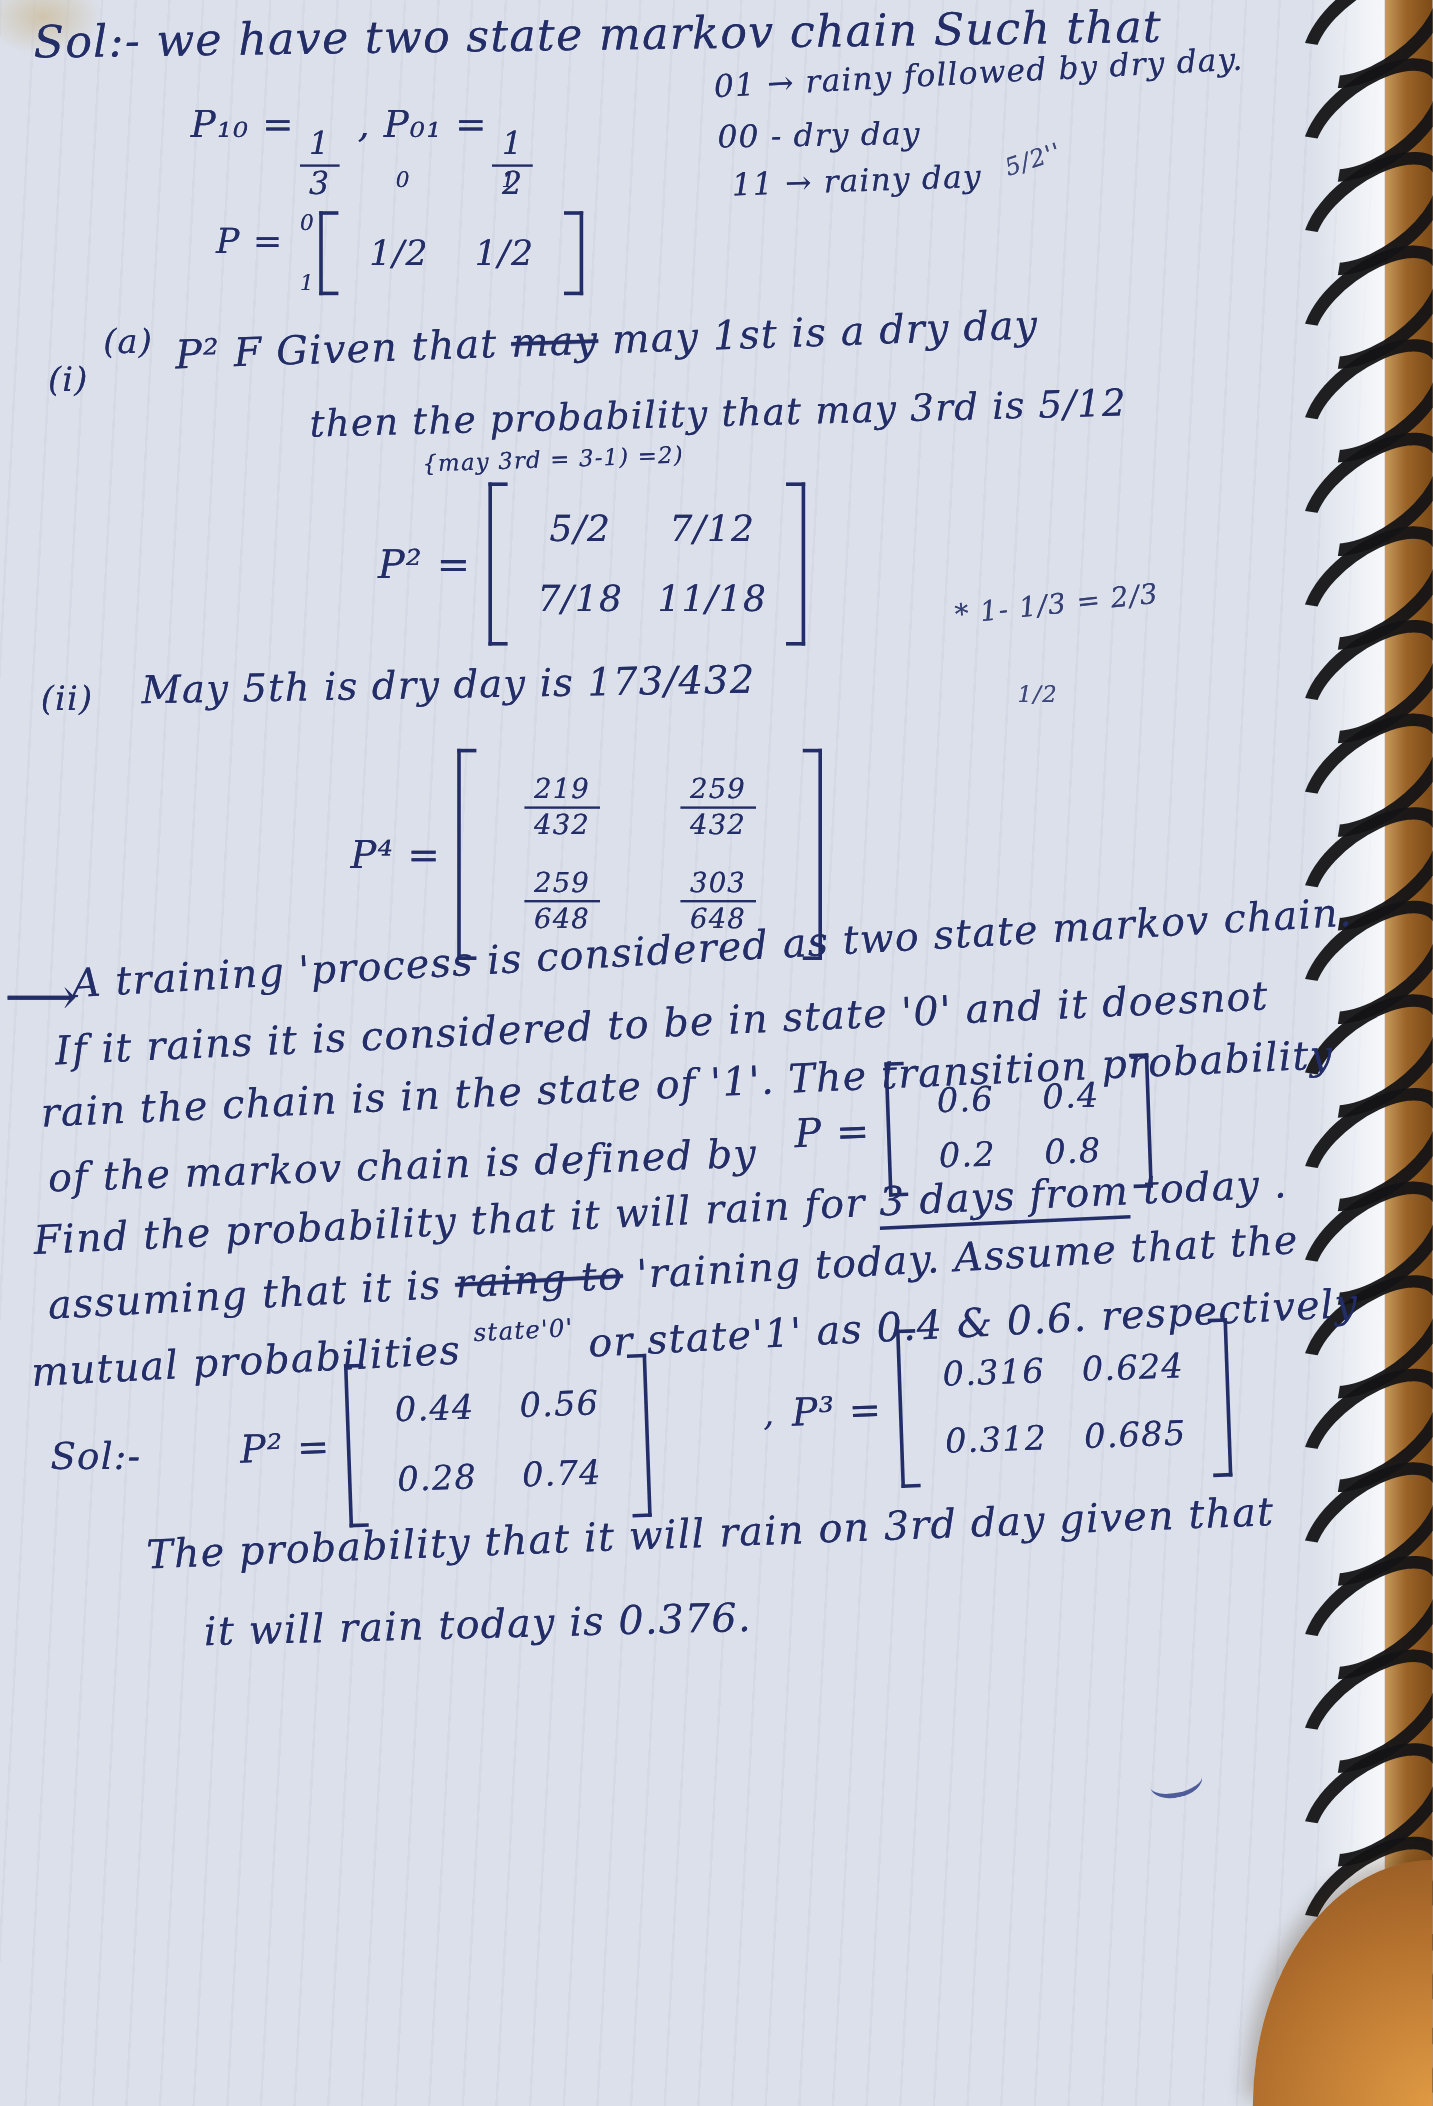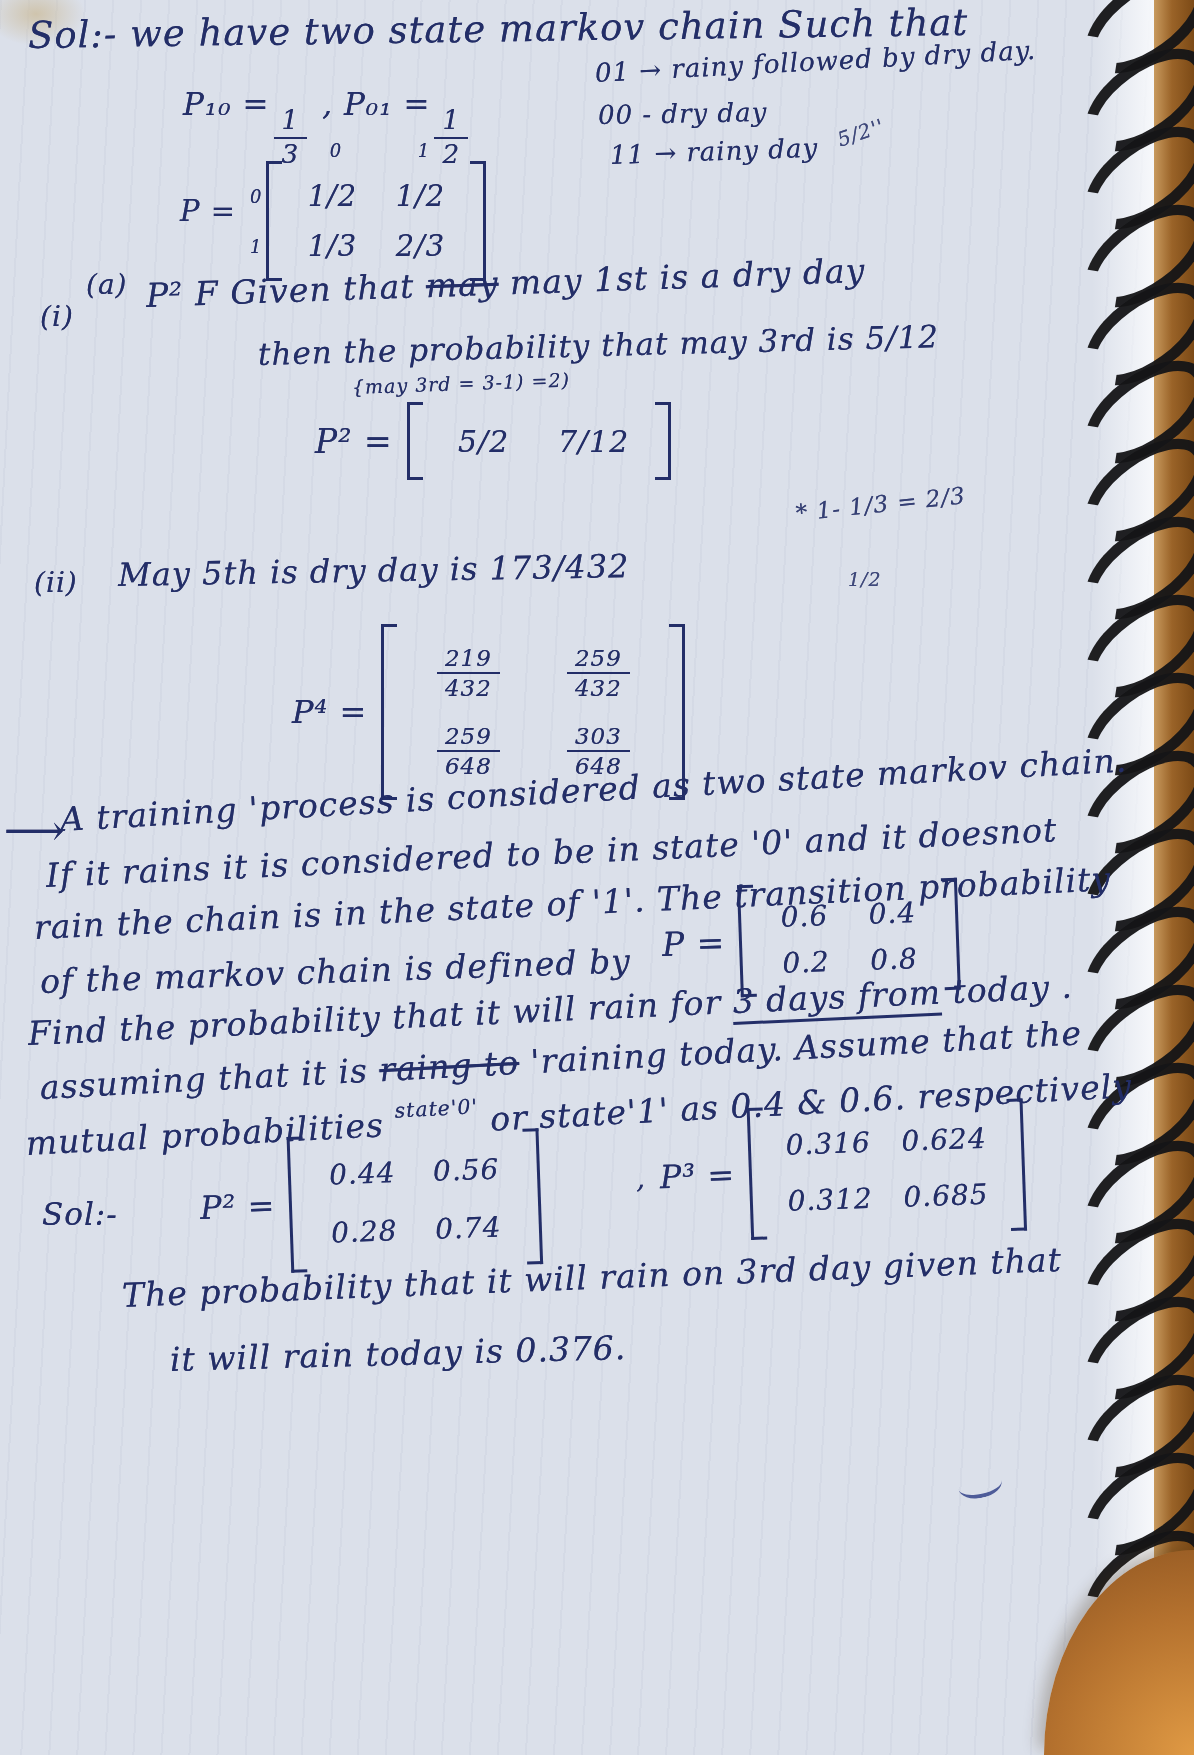--- a/index.html
+++ b/index.html
@@ -88,21 +88,21 @@
   <div class="curl"></div>
   <div class="scrib"></div>
 
   <div class="hw" style="left:28px;top:14px;font-size:37px;transform:rotate(-0.8deg)">Sol:- we have two state markov chain Such that</div>
 
   <div class="hw" style="left:595px;top:58px;font-size:26px;transform:rotate(-3deg)">01 → rainy followed by dry day.</div>
   <div class="hw" style="left:598px;top:100px;font-size:26px;transform:rotate(-1deg)">00 - dry day</div>
   <div class="hw" style="left:610px;top:140px;font-size:26px;transform:rotate(-2deg)">11 → rainy day</div>
   <div class="hw" style="left:838px;top:128px;font-size:20px;transform:rotate(-18deg);opacity:.85">5/2''</div>
 
-  <div class="hw" style="left:183px;top:86px;font-size:31px">
+  <div class="hw" style="left:159px;top:86px;font-size:31px">
     <span>P₁₀ =</span><span class="frac">
         <span class="fnum">1</span>
         <span class="fden">3</span>
       </span><span> , </span><span>P₀₁ =</span><span class="frac">
         <span class="fnum">1</span>
         <span class="fden">2</span>
       </span>
   </div>
 
   <div class="hw mwrap" style="left:180px;top:140px;font-size:29px;--cw:88px;--rh:50px">
@@ -115,24 +115,20 @@
       <span class="mbodyrow">
         <span class="rowlabels">
             <b>0</b>
             <b>1</b>
           </span>
         <span class="brack">
           <span class="mrow">
               <span class="mc">1/2</span>
               <span class="mc">1/2</span>
             </span>
-          <span class="mrow">
-              <span class="mc">1/3</span>
-              <span class="mc">2/3</span>
-            </span>
         </span>
       </span>
     </span>
   </div>
 
   <div class="hw" style="left:86px;top:268px;font-size:28px">(a)</div>
   <div class="hw" style="left:40px;top:300px;font-size:28px">(i)</div>
 
   <div class="hw" style="left:146px;top:276px;font-size:33px;transform:rotate(-2deg)">
     <span>P² F Given that </span><span class="struck">may</span><span> may 1st is a dry day</span>
@@ -140,20 +136,24 @@
 
   <div class="hw" style="left:258px;top:336px;font-size:31px;transform:rotate(-1.5deg)">then the probability that may 3rd is  5/12</div>
   <div class="hw" style="left:352px;top:376px;font-size:19px;transform:rotate(-2deg)">{may 3rd = 3-1) =2)</div>
 
   <div class="hw mwrap" style="left:315px;top:402px;font-size:30px;--cw:110px;--rh:58px">
     <span class="mlabel" style="font-size:33px">P² =</span>
     <span class="brack">
       <span class="mrow">
           <span class="mc">5/2</span>
           <span class="mc">7/12</span>
+        </span>
+      <span class="mrow">
+          <span class="mc">7/18</span>
+          <span class="mc">11/18</span>
         </span>
     </span>
   </div>
 
   <div class="hw" style="left:796px;top:500px;font-size:23px;transform:rotate(-6deg);opacity:.9">* 1- 1/3 = 2/3</div>
   <div class="hw" style="left:848px;top:568px;font-size:19px;opacity:.85">1/2</div>
 
   <div class="hw" style="left:34px;top:566px;font-size:28px">(ii)</div>
   <div class="hw" style="left:118px;top:556px;font-size:32px;transform:rotate(-1deg)">May 5th is dry day is 173/432</div>
 

